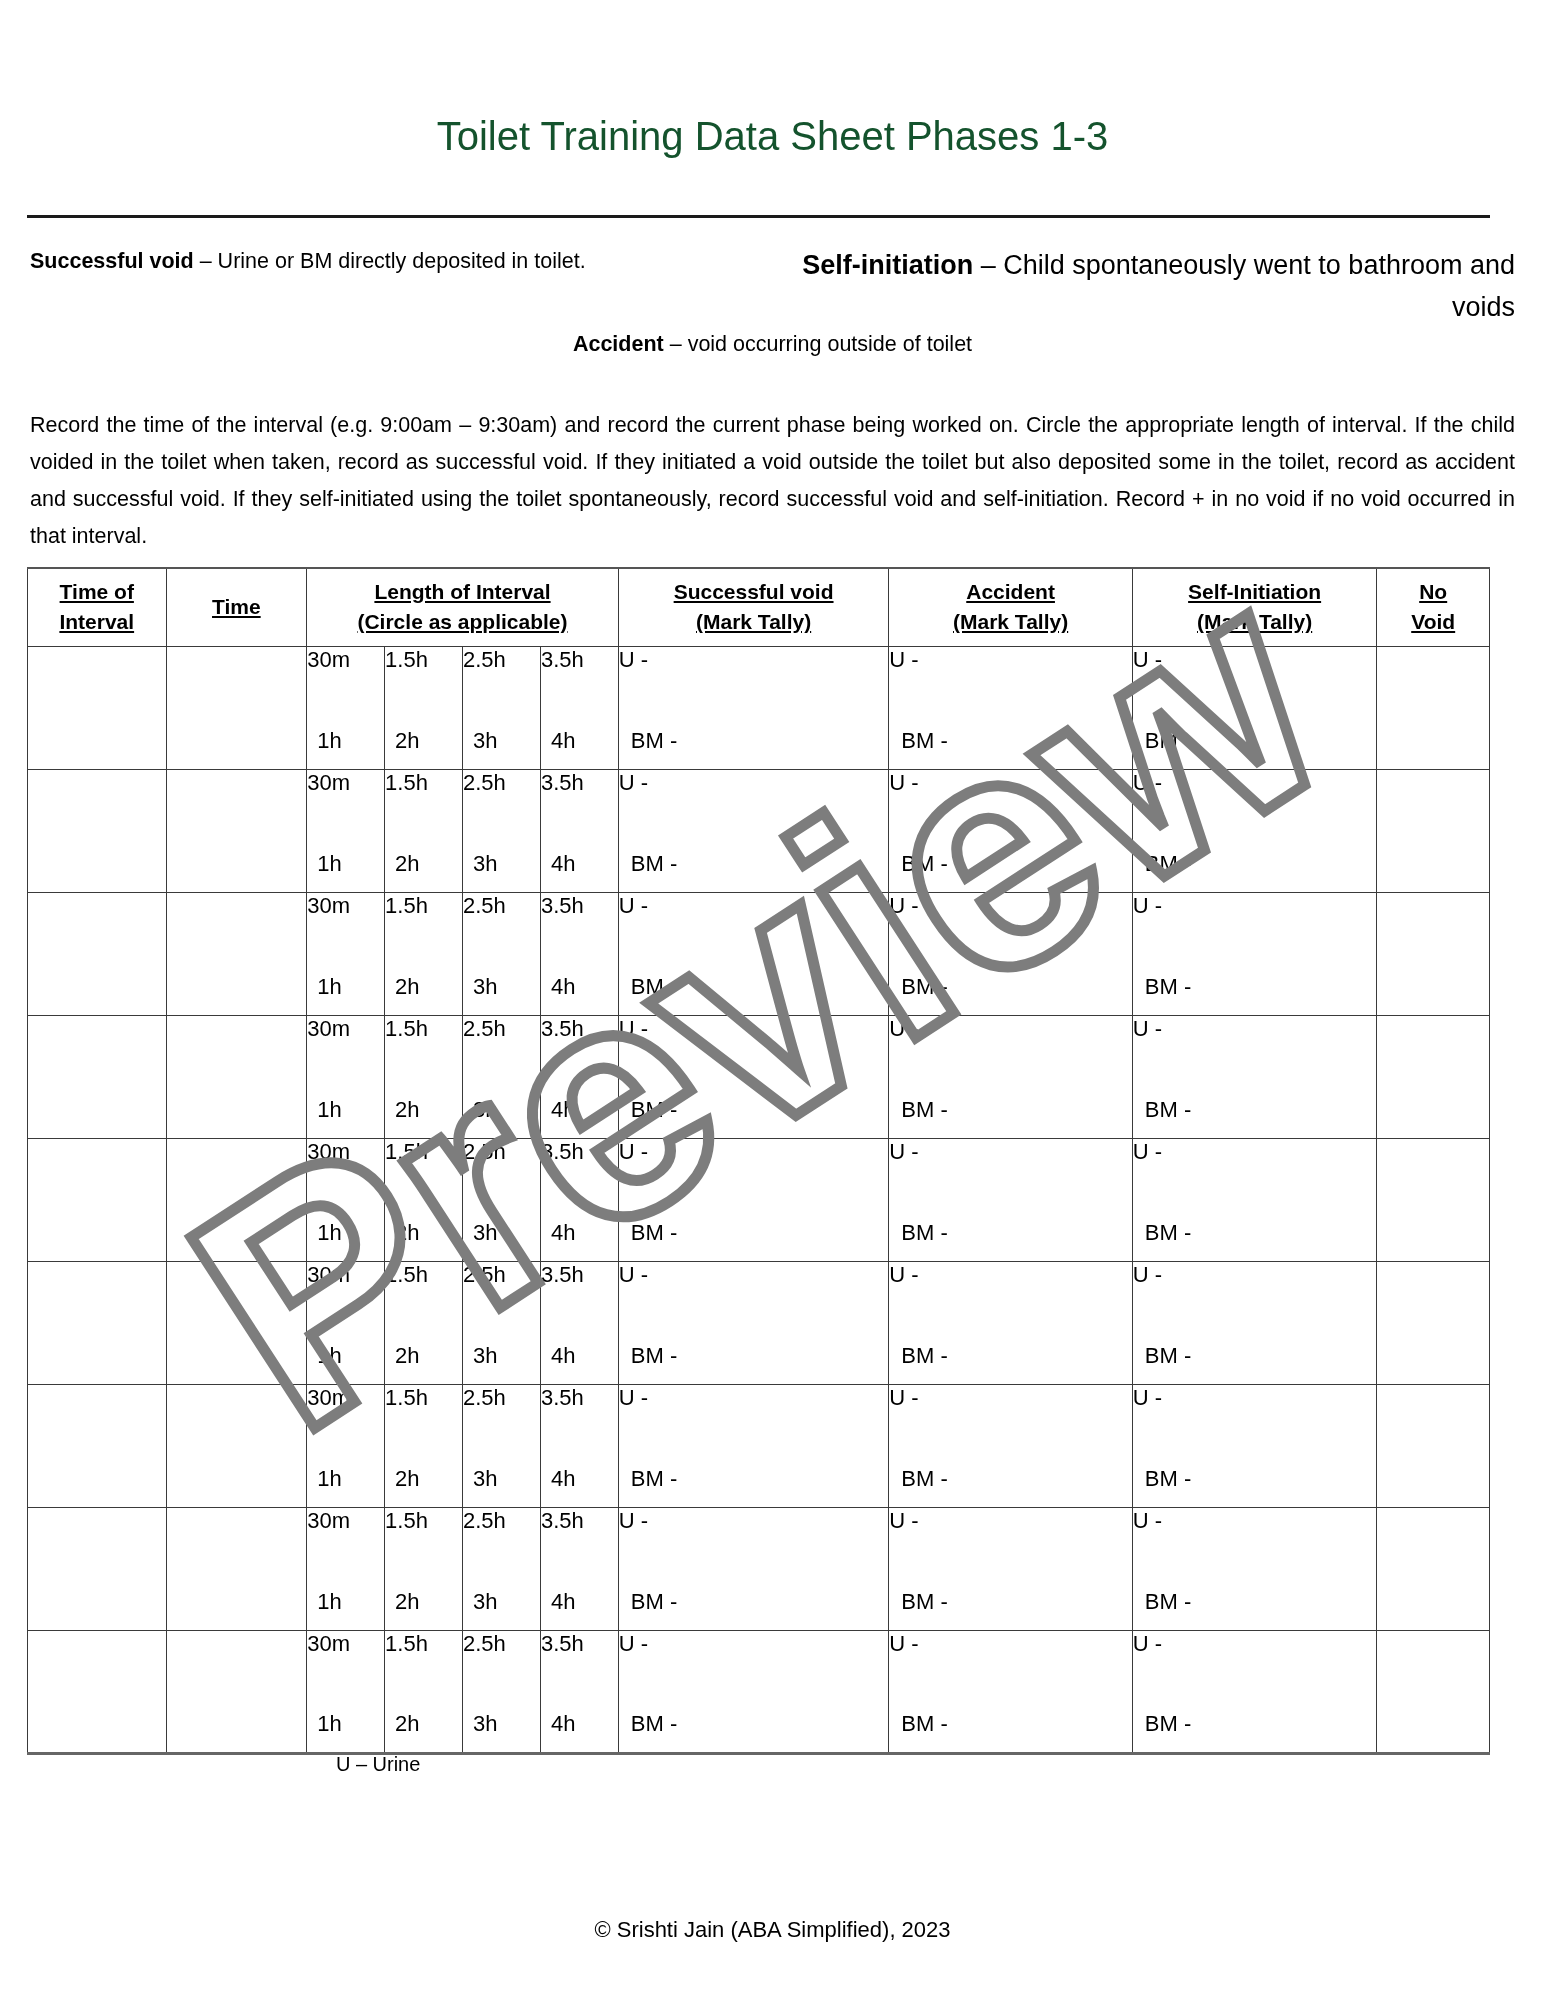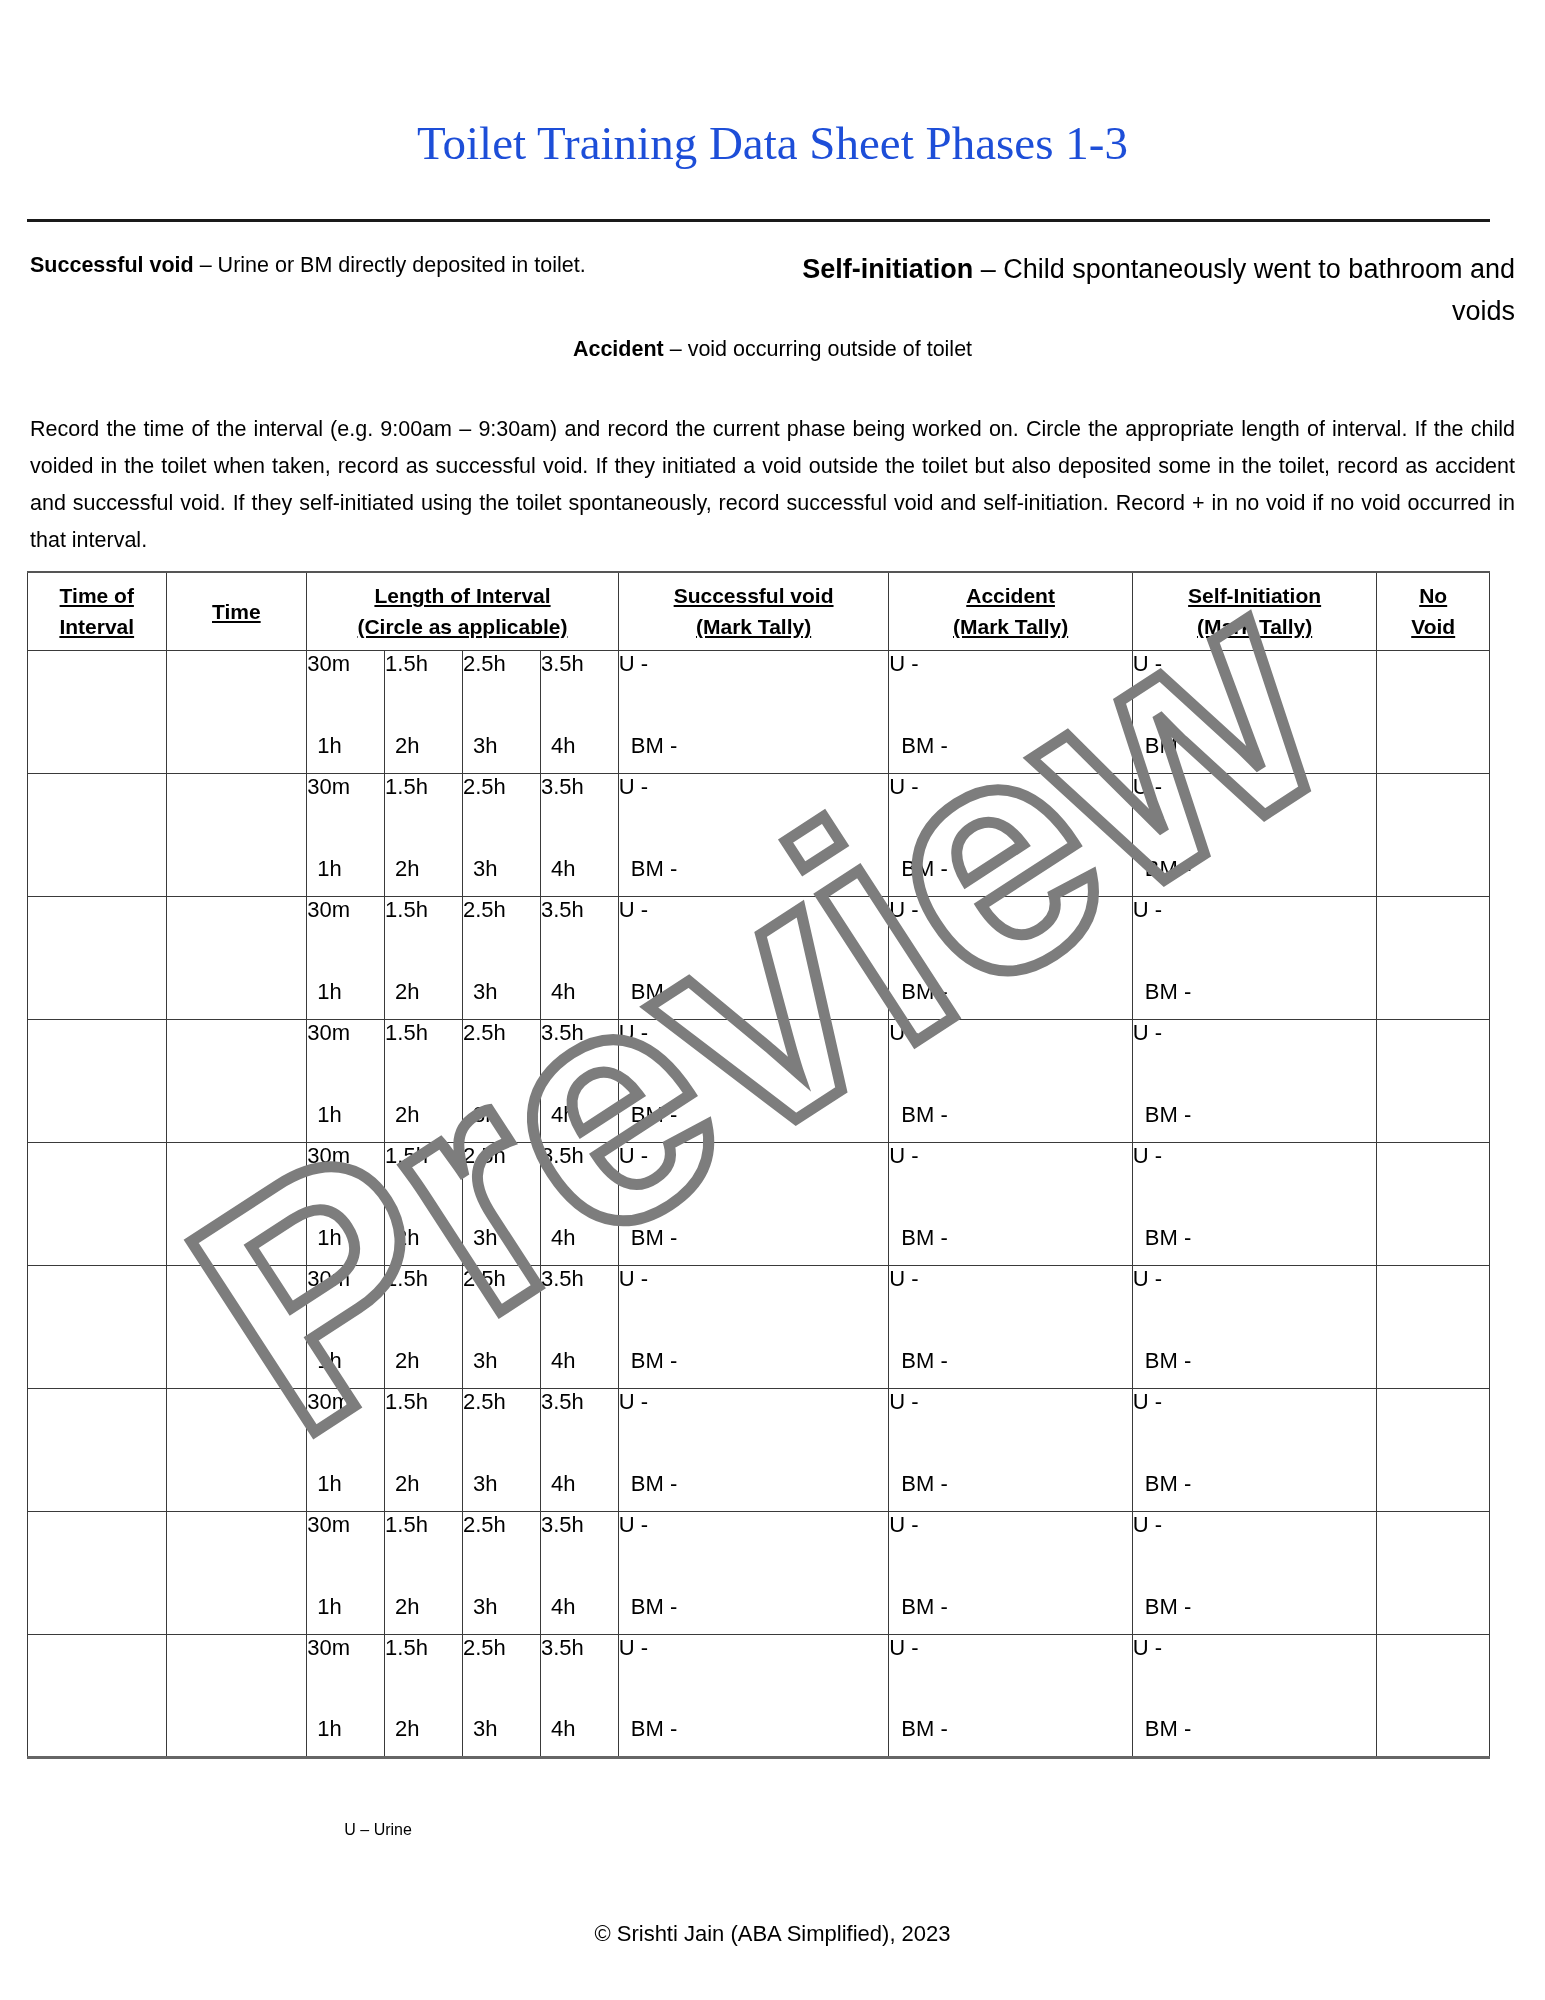--- a/index.html
+++ b/index.html
@@ -20,27 +20,27 @@
   .page {
     position: relative;
     width: 1545px;
     height: 2000px;
     padding: 0;
   }
 
   
   .title {
     text-align: center;
-    font-family: Liberation Serif, serif;
-    font-size: 47px;
+    font-family: Liberation Sans, sans-serif;
+    font-size: 40px;
     font-weight: 400;
     letter-spacing: 0px;
     line-height: 1.05;
     padding-top: 88px;
-    color: #1d4ed8;
+    color: #14532d;
     white-space: nowrap;
   }
   .title-rule {
     position: absolute;
     left: 27px;
     top: 188px;
     width: 1463px;
     height: 0;
     border-top: 3px solid #1a1a1a;
   }
@@ -147,24 +147,24 @@
     padding: 12px 0 0 12px;
     line-height: 1.2;
   }
   .tally-top { display: block; }
   .tally-bot { display: block; position: absolute; left: 12px; bottom: 14px; }
 
   
   .legend {
     position: absolute;
     left: 27px;
-    top: 1790px;
+    top: 1726px;
     width: 1463px;
     display: flex;
-    font-size: 16px;
+    font-size: 20px;
     gap: 24px;
   }
   .legend-u  { width: 48%; text-align: center; }
   .legend-bm { width: 52%; text-align: center; }
 
   
   .copyright {
     position: absolute;
     left: 0;
     top: 1890px;

